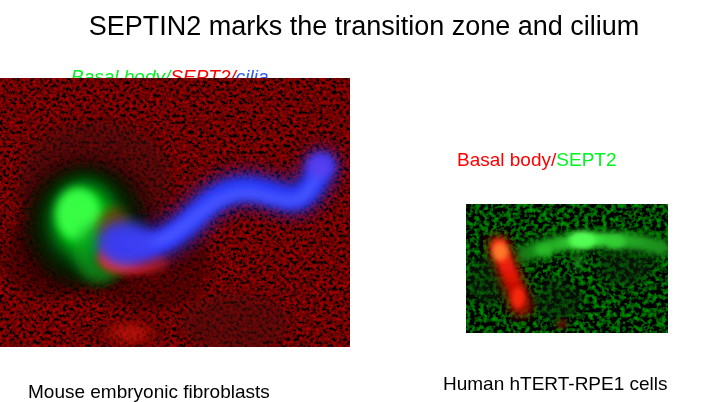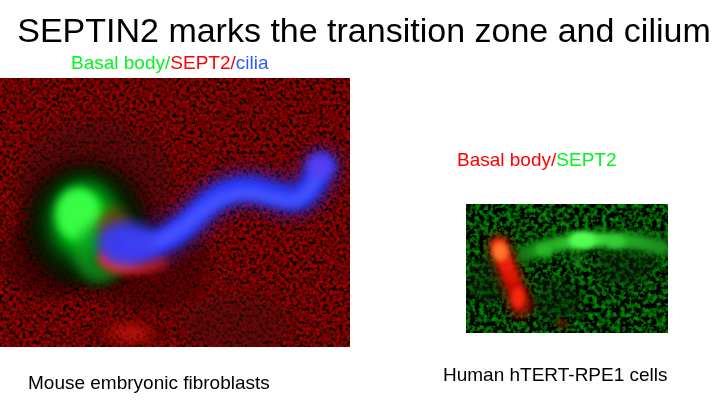--- a/index.html
+++ b/index.html
@@ -17,36 +17,36 @@
     -webkit-font-smoothing: none;
   }
 
   
   #figure-title {
     position: absolute;
     left: 0;
     top: 11px;
     width: 728px;
     text-align: center;
-    font-size: 34px;
+    font-size: 27px;
     font-weight: 400;
     color: #000000;
     letter-spacing: 0px;
     white-space: nowrap;
   }
 
   
   .channel-legend {
     position: absolute;
     font-size: 19px;
     font-weight: 400;
     white-space: nowrap;
     line-height: 1;
   }
-  #legend-left  { left: 71px;  top: 53px; }
+  #legend-left  { left: 71px;  top: 67px; font-style: italic; }
   #legend-right { left: 457px; top: 150px; text-align: center; }
 
   .ch-green { color: #00f522; }
   .ch-red   { color: #fe0000; }
   .ch-blue  { color: #2b5ef7; }
   .sep-green { color: #00f522; }
   .sep-red   { color: #fe0000; }
 
   
   .panel {
@@ -69,20 +69,21 @@
   .panel svg { display: block; }
 
   
   .panel-caption {
     position: absolute;
     font-size: 19px;
     font-weight: 400;
     color: #000000;
     white-space: nowrap;
     line-height: 1;
+    margin-top: 9px;
   }
   #caption-left  { left: 28px;  top: 373px; }
   #caption-right { left: 443px; top: 365px; }
 </style>
 </head>
 <body>
 
 <div id="figure-title">SEPTIN2 marks the transition zone and cilium</div>
 
 <div id="legend-left" class="channel-legend"><span class="ch-green">Basal body</span><span class="sep-green">/</span><span class="ch-red">SEPT2</span><span class="sep-red">/</span><span class="ch-blue">cilia</span></div>

